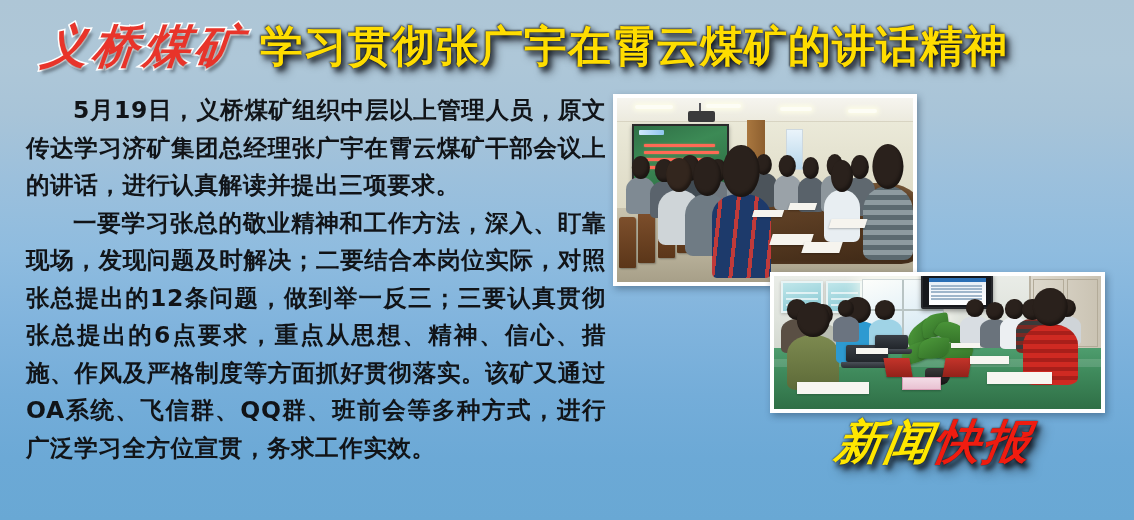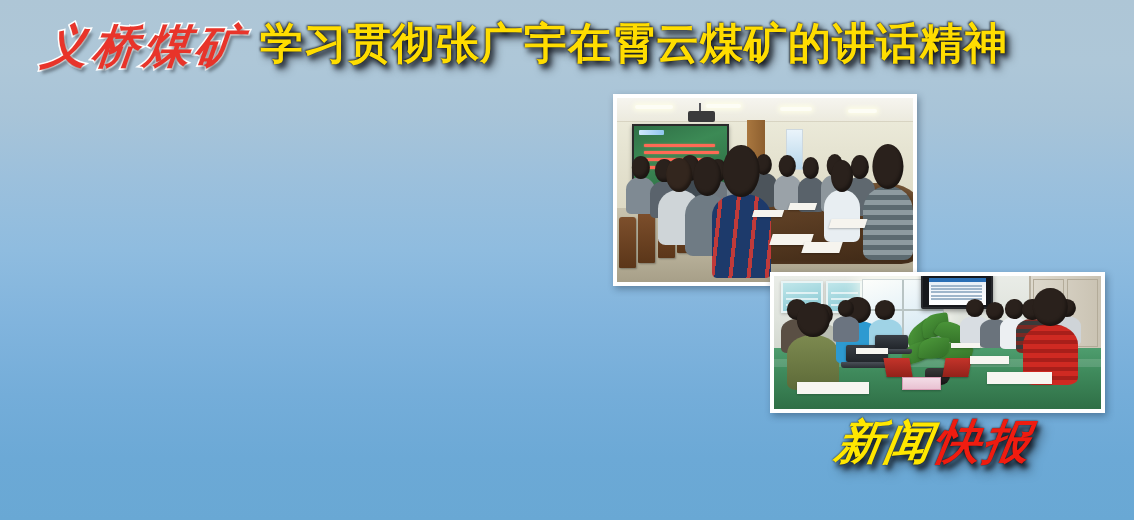--- a/index.html
+++ b/index.html
@@ -48,21 +48,21 @@
     color:#e8342a;
     -webkit-text-stroke:3px #ffffff;
     paint-order: stroke fill;
     text-shadow: 3px 4px 3px rgba(70,80,90,.55);
     white-space:nowrap;
     transform: skewX(-6deg);
   }
 
   .headline {
     margin-left:14px;
-    font-family:Liberation Mono, monospace;
+    font-family:Liberation Serif, serif;
     font-weight:bold;
     font-size:43px;
     line-height:1;
     letter-spacing:1px;
     color:#ffdd00;
     white-space:nowrap;
     text-shadow:
        0 0 2px rgba(10,12,18,.95),
        3px 4px 5px rgba(8,10,16,.85),
        5px 6px 9px rgba(8,10,16,.55),
@@ -300,20 +300,24 @@
 </head>
 <body>
 
 <div class="poster">
 
   <div class="header">
     <div class="brand">义桥煤矿</div>
     <div class="headline">学习贯彻张广宇在霄云煤矿的讲话精神</div>
   </div>
 
+  <div class="article">
+    <p>5月19日，义桥煤矿组织中层以上管理人员，原文传达学习济矿集团总经理张广宇在霄云煤矿干部会议上的讲话，进行认真解读并提出三项要求。</p>
+    <p>一要学习张总的敬业精神和工作方法，深入、盯靠现场，发现问题及时解决；二要结合本岗位实际，对照张总提出的12条问题，做到举一反三；三要认真贯彻张总提出的6点要求，重点从思想、精神、信心、措施、作风及严格制度等方面抓好贯彻落实。该矿又通过OA系统、飞信群、QQ群、班前会等多种方式，进行广泛学习全方位宣贯，务求工作实效。</p>
+  </div>
 
   <div class="photo photo-meeting-top">
     <div class="scene">
       <div class="p1-wall"></div>
       <div class="p1-ceiling"></div>
 
       <div class="p1-ceil-lamp" style="left:6%;  top:4%;  width:13%;"></div>
       <div class="p1-ceil-lamp" style="left:30%; top:3%;  width:12%;"></div>
       <div class="p1-ceil-lamp" style="left:55%; top:5%;  width:11%;"></div>
       <div class="p1-ceil-lamp" style="left:78%; top:6%;  width:10%;"></div>

